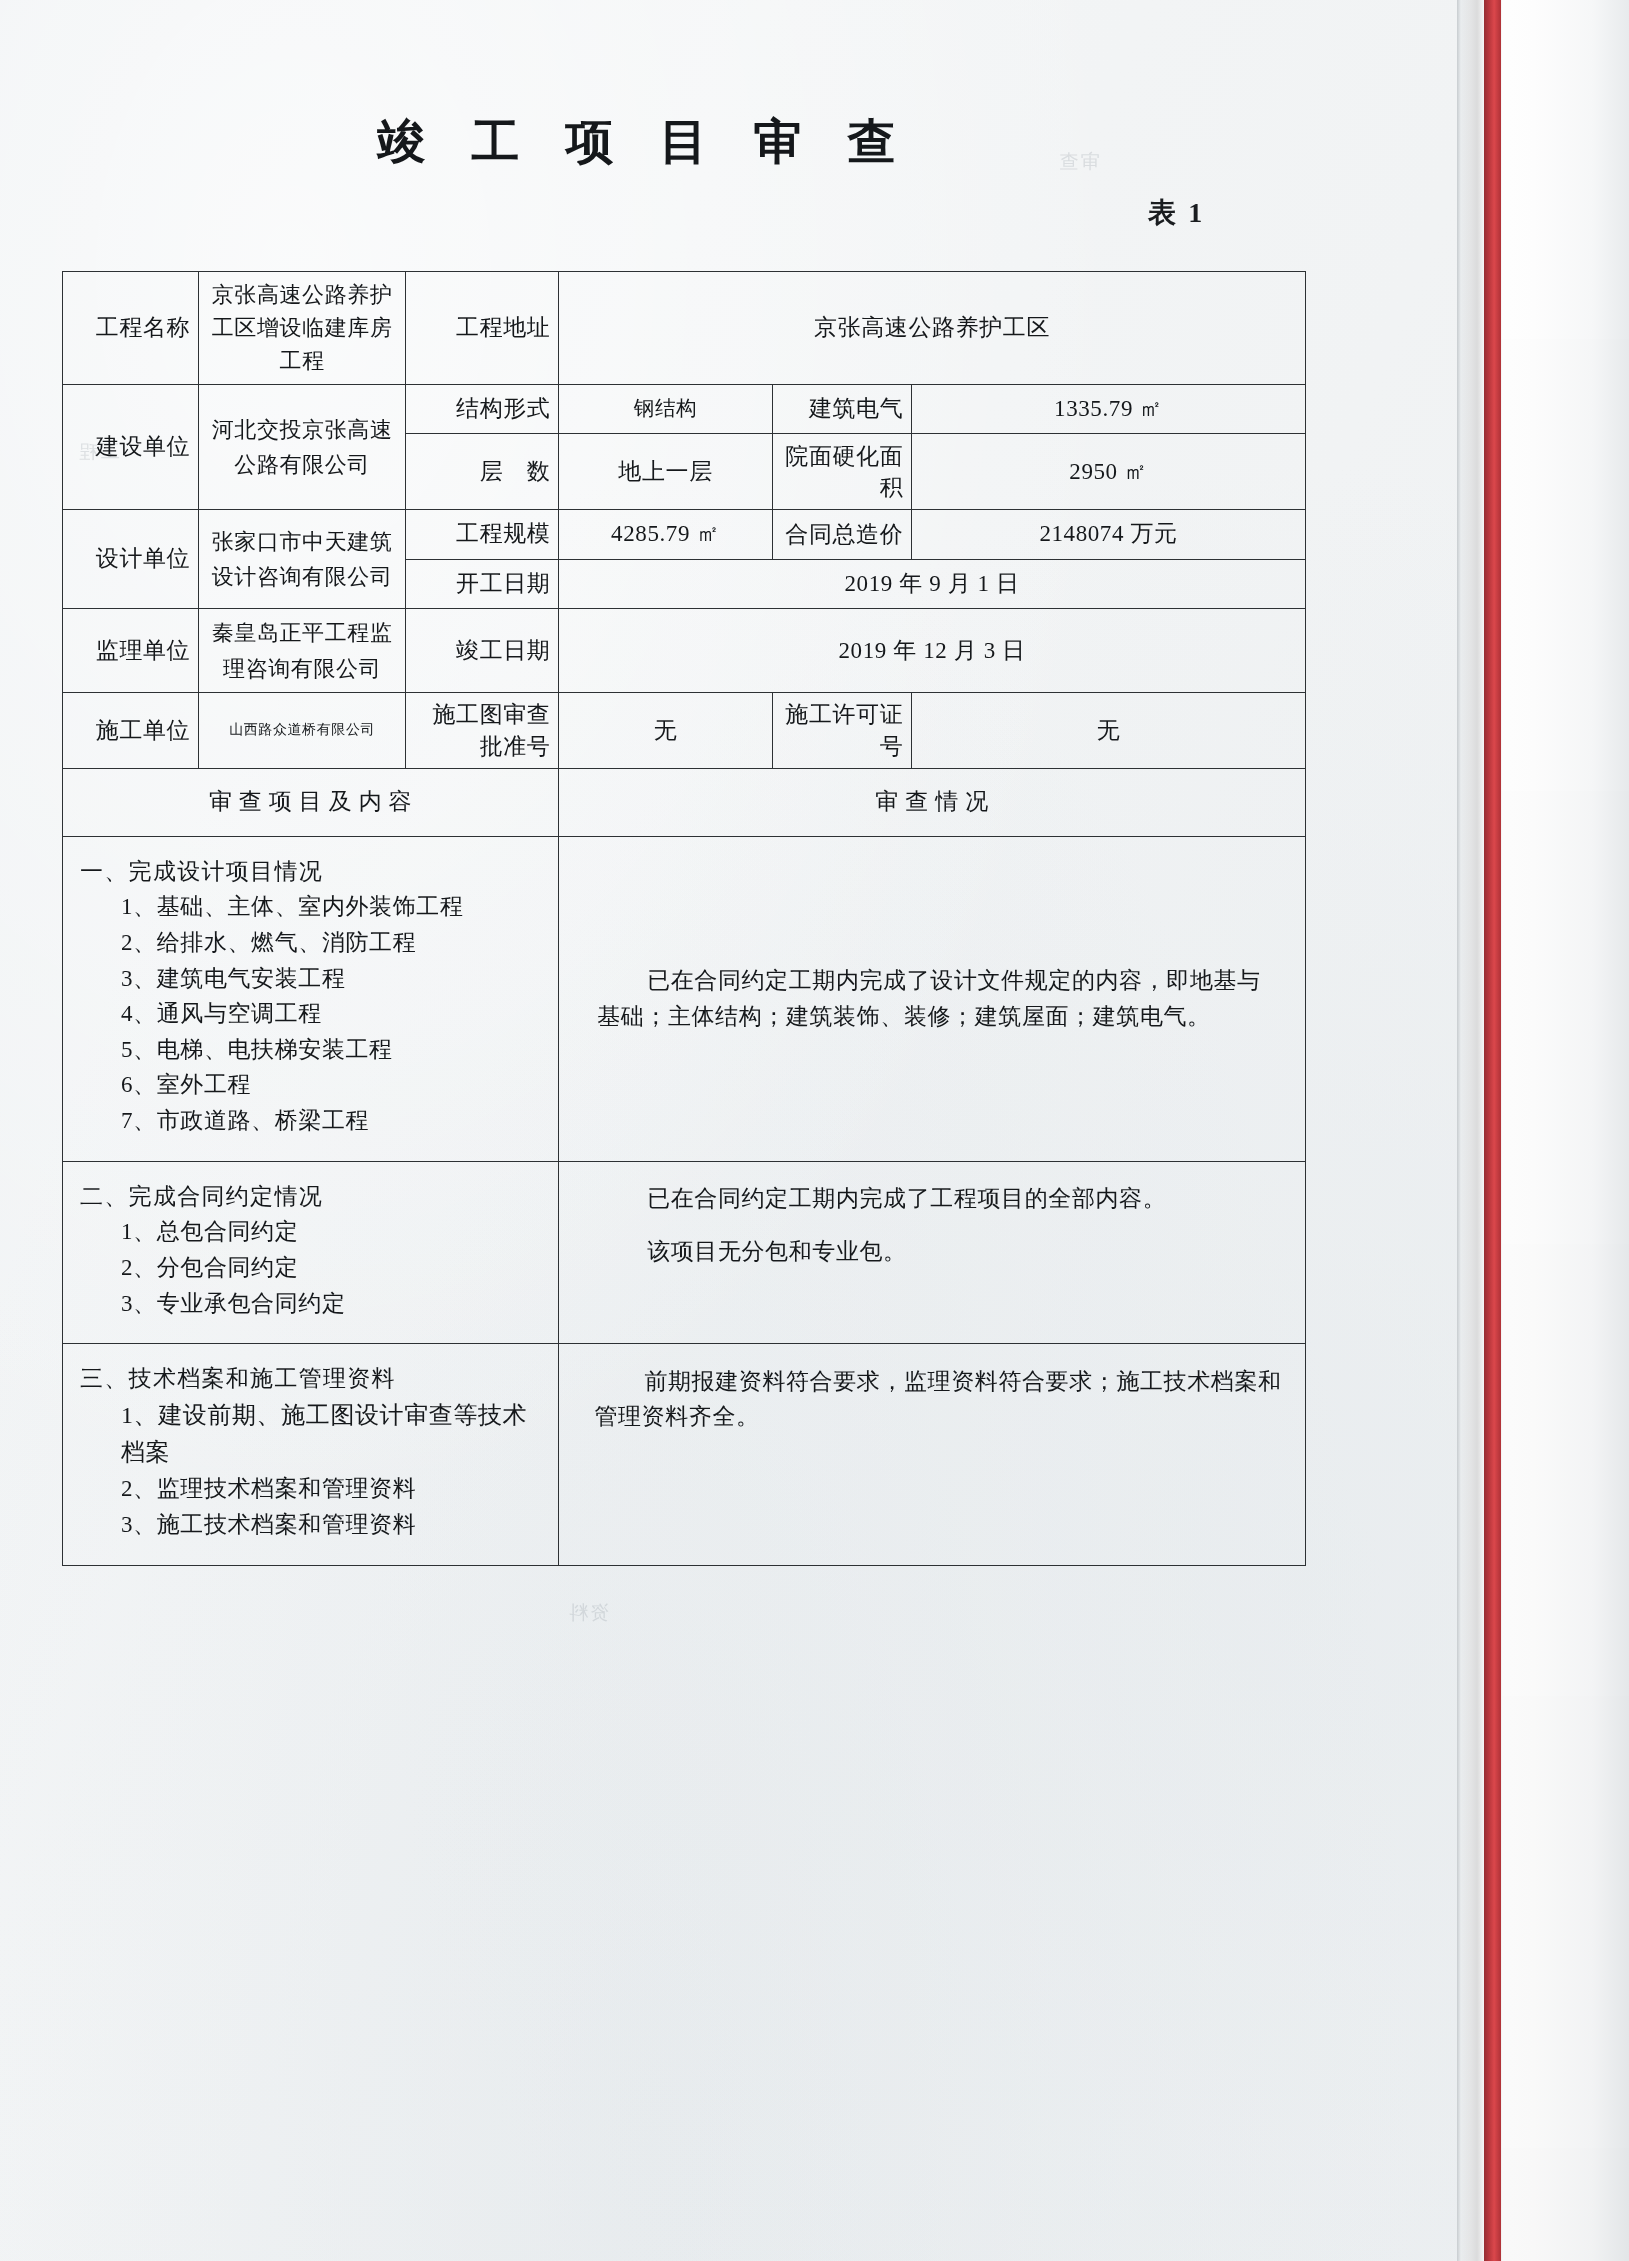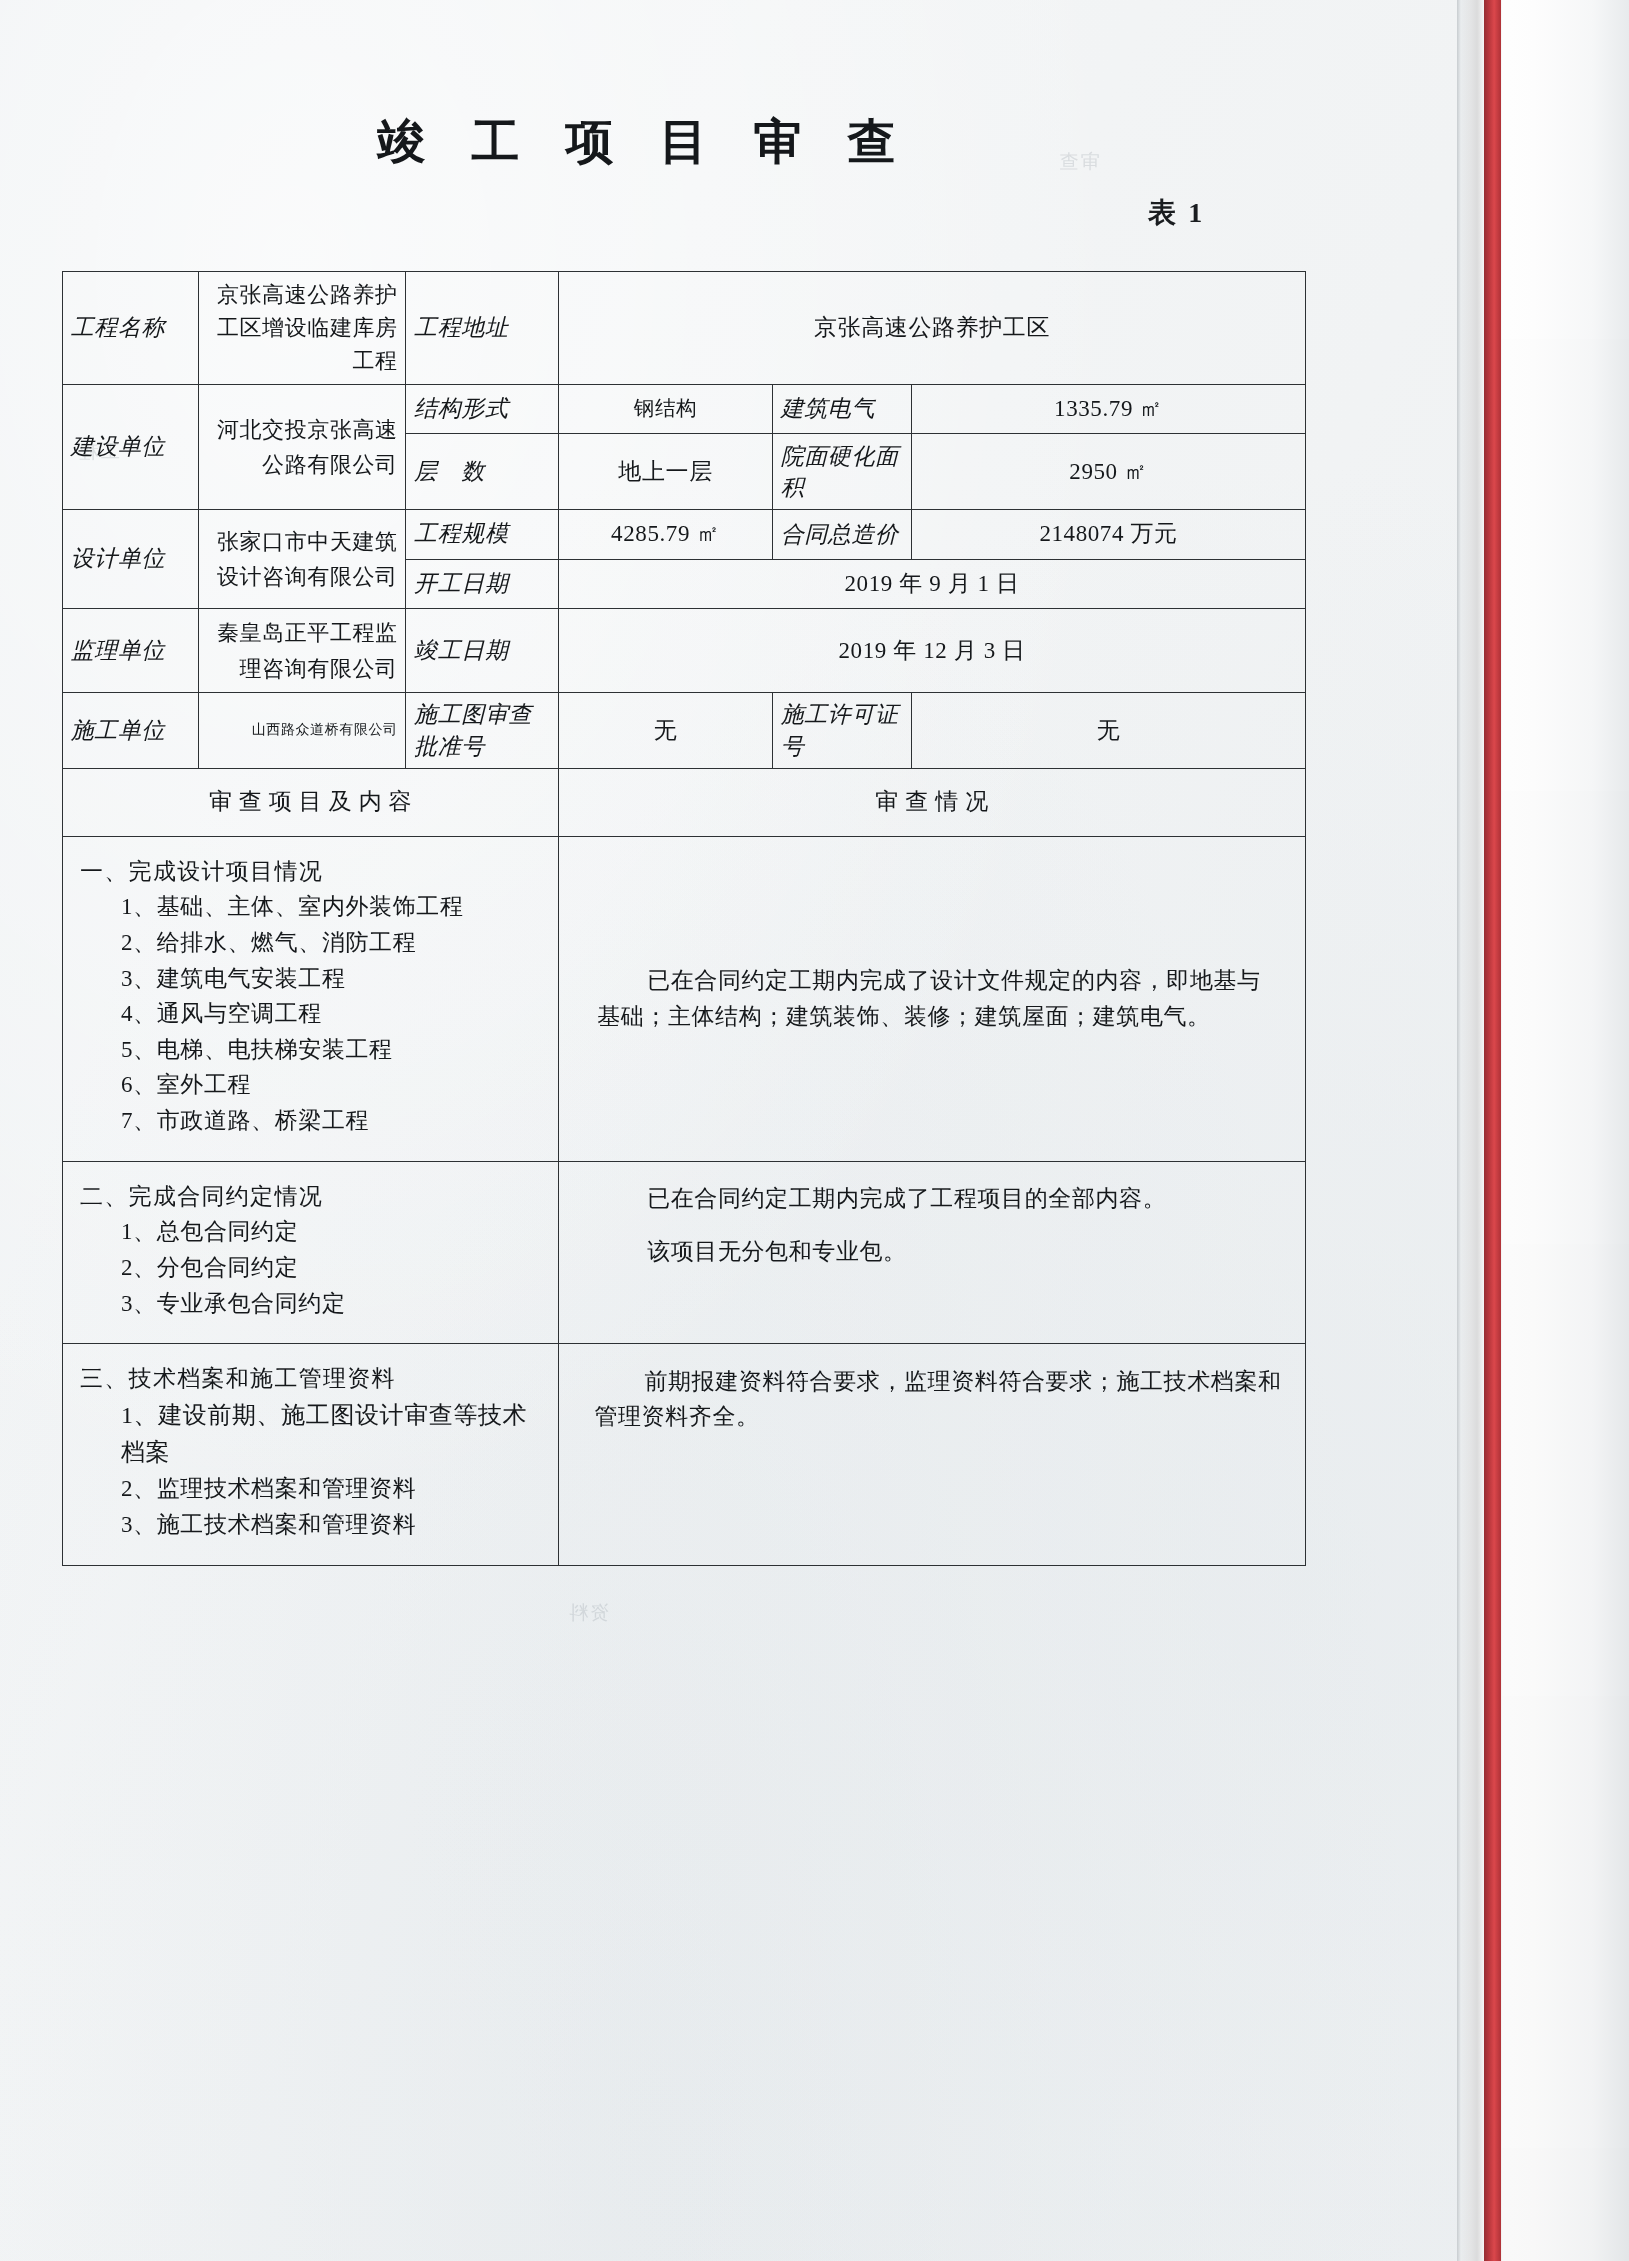--- a/index.html
+++ b/index.html
@@ -114,23 +114,23 @@
   }
   table.main td {
     border: 1.3px solid #2d3134;
     padding: 6.4px 7.7px;
     font-size: 23px;
     color: #15181b;
     vertical-align: middle;
     line-height: 1.55;
     letter-spacing: 0.6px;
   }
-  .lbl { text-align: left; letter-spacing: 2.6px; font-style: italic; }
+  .lbl { text-align: right; letter-spacing: 2.6px; }
   .val-c { text-align: center; }
-  .val-l { text-align: right; padding-left: 14px; margin-left: 16px; }
+  .val-l { text-align: center; padding-left: 14px; margin-left: 16px; }
 
   .sec-head {
     text-align: center;
     font-size: 26px;
     letter-spacing: 10.3px;
   }
 
   .items {
     font-size: 25px;
     line-height: 1.78;

